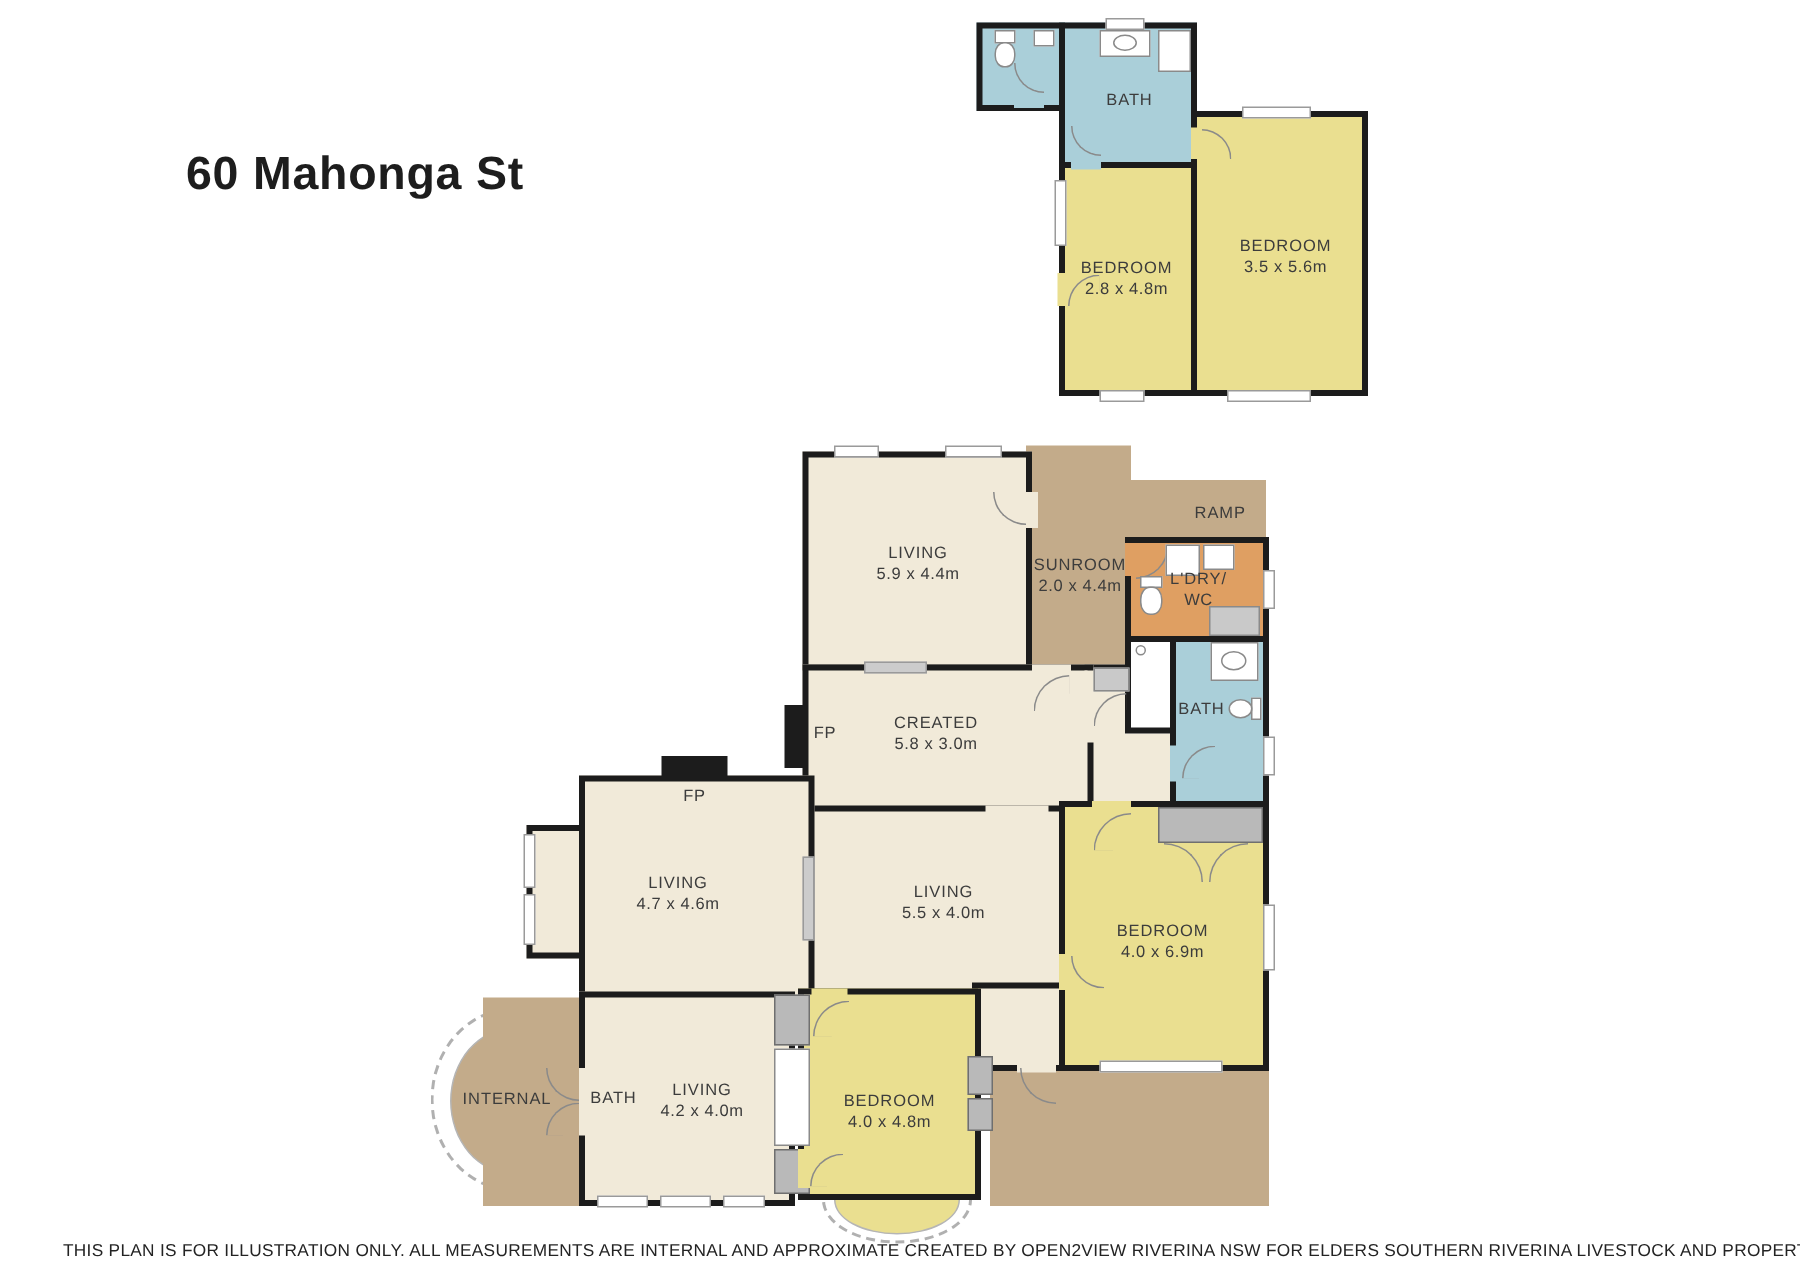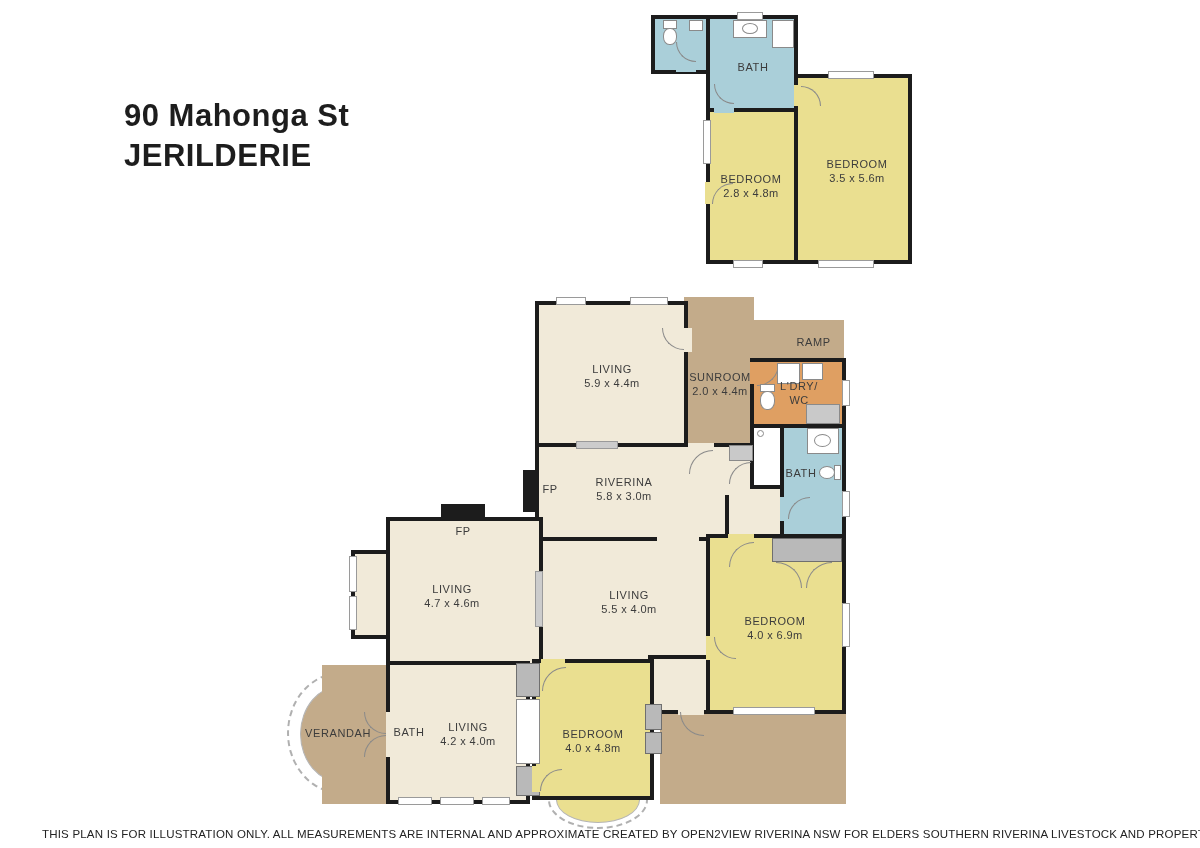--- a/index.html
+++ b/index.html
@@ -28,22 +28,21 @@
          font-size:31px;line-height:40px;letter-spacing:.5px;}
   #footer{position:absolute;left:42px;top:828px;font-size:11.5px;letter-spacing:.2px;color:#232323;white-space:nowrap;}
   .fp{font-size:11px;letter-spacing:.5px;color:#3c3c3c;position:absolute;transform:translate(-50%,-50%);}
 </style>
 </head>
 <body>
 
 <div id="canvas">
 
   <div id="title">
-    <div>90 Mahonga St</div>
-    <div>JERILDERIE</div>
+    <div>60 Mahonga St</div>
   </div>
 
   <div class="room" style="left:651px;top:15px;width:59px;height:59px;background:#aacfd9;"></div>
   <div class="room" style="left:706px;top:15px;width:92px;height:97px;background:#aacfd9;"></div>
   <div class="room" style="left:706px;top:108px;width:92px;height:156px;background:#eadf90;"></div>
   <div class="room" style="left:794px;top:74px;width:118px;height:190px;background:#eadf90;"></div>
 
   <div class="win" style="left:737px;top:12px;width:26px;height:8px;"></div>
   <div class="win" style="left:828px;top:71px;width:46px;height:8px;"></div>
   <div class="win" style="left:703px;top:120px;width:8px;height:44px;"></div>
@@ -185,39 +184,39 @@
     <span>RAMP</span>
   </div>
   <div class="label" style="left:799px;top:393px;">
     <span>L'DRY/</span><br>
     <span class="sub">WC</span>
   </div>
   <div class="label" style="left:801px;top:473px;">
     <span>BATH</span>
   </div>
   <div class="label" style="left:624px;top:489px;">
-    <span>RIVERINA</span><br>
+    <span>CREATED</span><br>
     <span class="sub">5.8 x 3.0m</span>
   </div>
   <div class="fp" style="left:550px;top:489px;">FP</div>
   <div class="fp" style="left:463px;top:531px;">FP</div>
   <div class="label" style="left:452px;top:596px;">
     <span>LIVING</span><br>
     <span class="sub">4.7 x 4.6m</span>
   </div>
   <div class="label" style="left:629px;top:602px;">
     <span>LIVING</span><br>
     <span class="sub">5.5 x 4.0m</span>
   </div>
   <div class="label" style="left:775px;top:628px;">
     <span>BEDROOM</span><br>
     <span class="sub">4.0 x 6.9m</span>
   </div>
   <div class="label" style="left:338px;top:733px;">
-    <span>VERANDAH</span>
+    <span>INTERNAL</span>
   </div>
   <div class="label" style="left:409px;top:732px;">
     <span>BATH</span>
   </div>
   <div class="label" style="left:468px;top:734px;">
     <span>LIVING</span><br>
     <span class="sub">4.2 x 4.0m</span>
   </div>
   <div class="label" style="left:593px;top:741px;">
     <span>BEDROOM</span><br>

